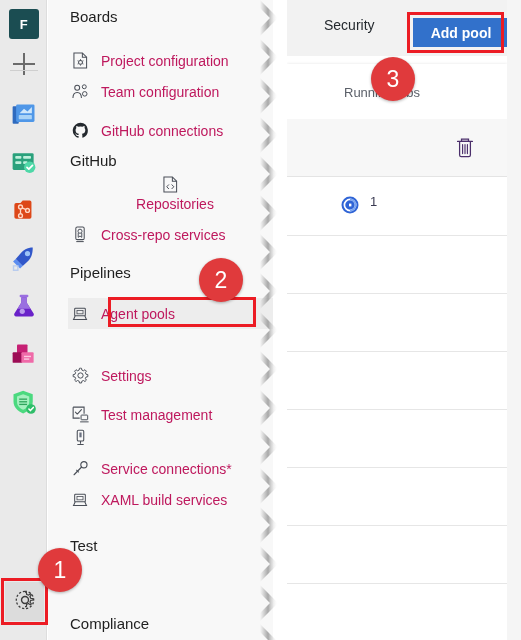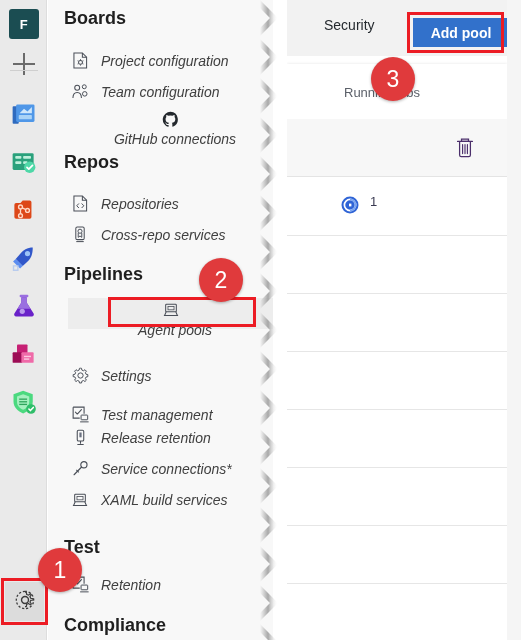--- a/index.html
+++ b/index.html
@@ -73,48 +73,47 @@
 
   
   #settings-nav {
     position: absolute;
     left: 48px; top: 0;
     width: 225px; height: 640px;
     background: #f8f8f8;
   }
   .nav-group-header {
     position: absolute;
-    left: 16px;
-    font-size: 18px;
-    font-weight: bold;
+    left: 22px;
+    font-size: 15px;
+    font-weight: normal;
     color: #1f1f1f;
     white-space: nowrap;
   }
   .nav-item {
     position: absolute;
     left: 20px;
     width: 205px;
     height: 31px;
     display: flex;
     align-items: center;
     white-space: nowrap;
   }
-  .nav-item.selected { background: #ededed; flex-direction: column; }
+  .nav-item.selected { background: #ededed; }
   .nav-item .ico {
     width: 24px; height: 20px;
     display: flex; align-items: center; justify-content: center;
     flex: 0 0 24px;
     color: #555b66;
   }
   .nav-item .ico svg { display: block; }
   .nav-item .lbl {
     font-size: 14px;
-    color: #404040;
+    color: #be185d;
     margin-left: 9px;
-    font-style: italic;
   }
   #agent-pools-highlight {
     position: absolute;
     left: 60px; top: 297px;
     width: 148px; height: 30px;
     border: 3px solid #ec1c24;
     pointer-events: none;
   }
 
   
@@ -381,32 +380,32 @@
         <svg width="17" height="17" viewBox="0 0 18 18">
           <circle cx="5.5" cy="5" r="2.6" fill="none" stroke="#4a4f58" stroke-width="1.1"></circle>
           <path d="M1 16 c0 -4 2 -6 4.5 -6 s4.5 2 4.5 6" fill="none" stroke="#4a4f58" stroke-width="1.1"></path>
           <circle cx="13" cy="4" r="2.1" fill="none" stroke="#4a4f58" stroke-width="1.05"></circle>
           <circle cx="13.5" cy="11.5" r="2.4" fill="none" stroke="#4a4f58" stroke-width="1.05"></circle>
         </svg>
       </span>
       <span class="lbl">Team configuration</span>
     </div>
 
-    <div class="nav-item" style="top:107px;flex-direction:column;">
+    <div class="nav-item" style="top:115px;">
       <span class="ico">
         <svg width="17" height="17" viewBox="0 0 18 18">
           <path d="M9 .9 A8.1 8.1 0 0 0 6.4 16.7 c.4 .08 .55 -.17 .55 -.39 v-1.5 c-2.25 .49 -2.73 -1.08 -2.73 -1.08 c-.37 -.94 -.9 -1.19 -.9 -1.19 c-.73 -.5 .06 -.49 .06 -.49 c.81 .06 1.24 .83 1.24 .83 c.72 1.23 1.88 .88 2.34 .67 c.07 -.52 .28 -.88 .51 -1.08 c-1.8 -.2 -3.69 -.9 -3.69 -4 c0 -.88 .32 -1.6 .83 -2.17 c-.08 -.2 -.36 -1.03 .08 -2.14 c0 0 .68 -.22 2.22 .83 a7.7 7.7 0 0 1 4.04 0 c1.54 -1.05 2.22 -.83 2.22 -.83 c.44 1.11 .16 1.94 .08 2.14 c.52 .57 .83 1.29 .83 2.17 c0 3.11 -1.89 3.79 -3.69 3.99 c.29 .25 .55 .74 .55 1.5 v2.22 c0 .22 .14 .47 .55 .39 A8.1 8.1 0 0 0 9 .9 z" fill="#24292e"></path>
         </svg>
       </span>
       <span class="lbl">GitHub connections</span>
     </div>
 
-    <div class="nav-group-header" style="top:152px;">Repos</div>
-
-    <div class="nav-item" style="top:188px;">
+    <div class="nav-group-header" style="top:152px;">GitHub</div>
+
+    <div class="nav-item" style="top:172px;flex-direction:column;">
       <span class="ico">
         <svg width="15" height="17" viewBox="0 0 16 18">
           <path d="M1 1 h9 l4.5 4.5 V17 H1 z" fill="none" stroke="#4a4f58" stroke-width="1.1"></path>
           <path d="M10 1 v4.5 h4.5" fill="none" stroke="#4a4f58" stroke-width="1.1"></path>
           <path d="M6 9.3 L4 11.4 L6 13.5 M9.5 9.3 L11.5 11.4 L9.5 13.5" fill="none" stroke="#4a4f58" stroke-width="1.05" stroke-linecap="round" stroke-linejoin="round"></path>
         </svg>
       </span>
       <span class="lbl">Repositories</span>
     </div>
 
@@ -459,21 +458,20 @@
     </div>
 
     <div class="nav-item" style="top:422px;">
       <span class="ico">
         <svg width="13" height="17" viewBox="0 0 14 18">
           <rect x="3.5" y="1.2" width="7" height="11.5" rx="1.4" fill="none" stroke="#4a4f58" stroke-width="1.15"></rect>
           <rect x="5.8" y="3.6" width="2.4" height="5.2" fill="#6a7180"></rect>
           <path d="M7 12.7 v3.1 M3.6 16.5 h6.8" stroke="#4a4f58" stroke-width="1.15"></path>
         </svg>
       </span>
-      <span class="lbl">Release retention</span>
     </div>
 
     <div class="nav-item" style="top:453px;">
       <span class="ico">
         <svg width="17" height="17" viewBox="0 0 18 18">
           <circle cx="12.6" cy="5" r="3.3" fill="none" stroke="#4a4f58" stroke-width="1.2"></circle>
           <path d="M10.2 7.4 L2.2 15.6" stroke="#4a4f58" stroke-width="1.2" stroke-linecap="round"></path>
           <path d="M4.6 10.4 l2.6 2.6" stroke="#4a4f58" stroke-width="1.1"></path>
         </svg>
       </span>
@@ -486,31 +484,20 @@
           <rect x="3" y="2.5" width="12" height="8.5" rx="1" fill="none" stroke="#4a4f58" stroke-width="1.15"></rect>
           <rect x="5.6" y="5" width="6.8" height="3.8" fill="none" stroke="#4a4f58" stroke-width=".9"></rect>
           <path d="M1 15.2 h16 M3.6 11 L1.8 15.2 M14.4 11 L16.2 15.2" stroke="#4a4f58" stroke-width="1.15" fill="none"></path>
         </svg>
       </span>
       <span class="lbl">XAML build services</span>
     </div>
 
     <div class="nav-group-header" style="top:537px;">Test</div>
 
-    <div class="nav-item" style="top:569px;">
-      <span class="ico">
-        <svg width="17" height="17" viewBox="0 0 18 18">
-          <path d="M1.2 1.2 h11.6 v7 M1.2 1.2 v11.6 h7" fill="none" stroke="#4a4f58" stroke-width="1.15"></path>
-          <path d="M3.6 6.5 l2 2 l4.4 -4.6" fill="none" stroke="#4a4f58" stroke-width="1.15" stroke-linecap="round" stroke-linejoin="round"></path>
-          <rect x="9.6" y="9.6" width="7" height="5" rx=".6" fill="none" stroke="#4a4f58" stroke-width="1.05"></rect>
-          <path d="M8.6 16.8 h9" stroke="#4a4f58" stroke-width="1.05"></path>
-        </svg>
-      </span>
-      <span class="lbl">Retention</span>
-    </div>
 
     <div class="nav-group-header" style="top:615px;">Compliance</div>
 
     <div id="agent-pools-highlight"></div>
   </div>
 
   <svg id="zigzag" viewBox="0 0 34 650" preserveAspectRatio="none">
     <defs>
       <linearGradient id="zg" x1="0" y1="0" x2="1" y2="0">
         <stop offset="0" stop-color="#9b9b9b" stop-opacity="0"></stop>

